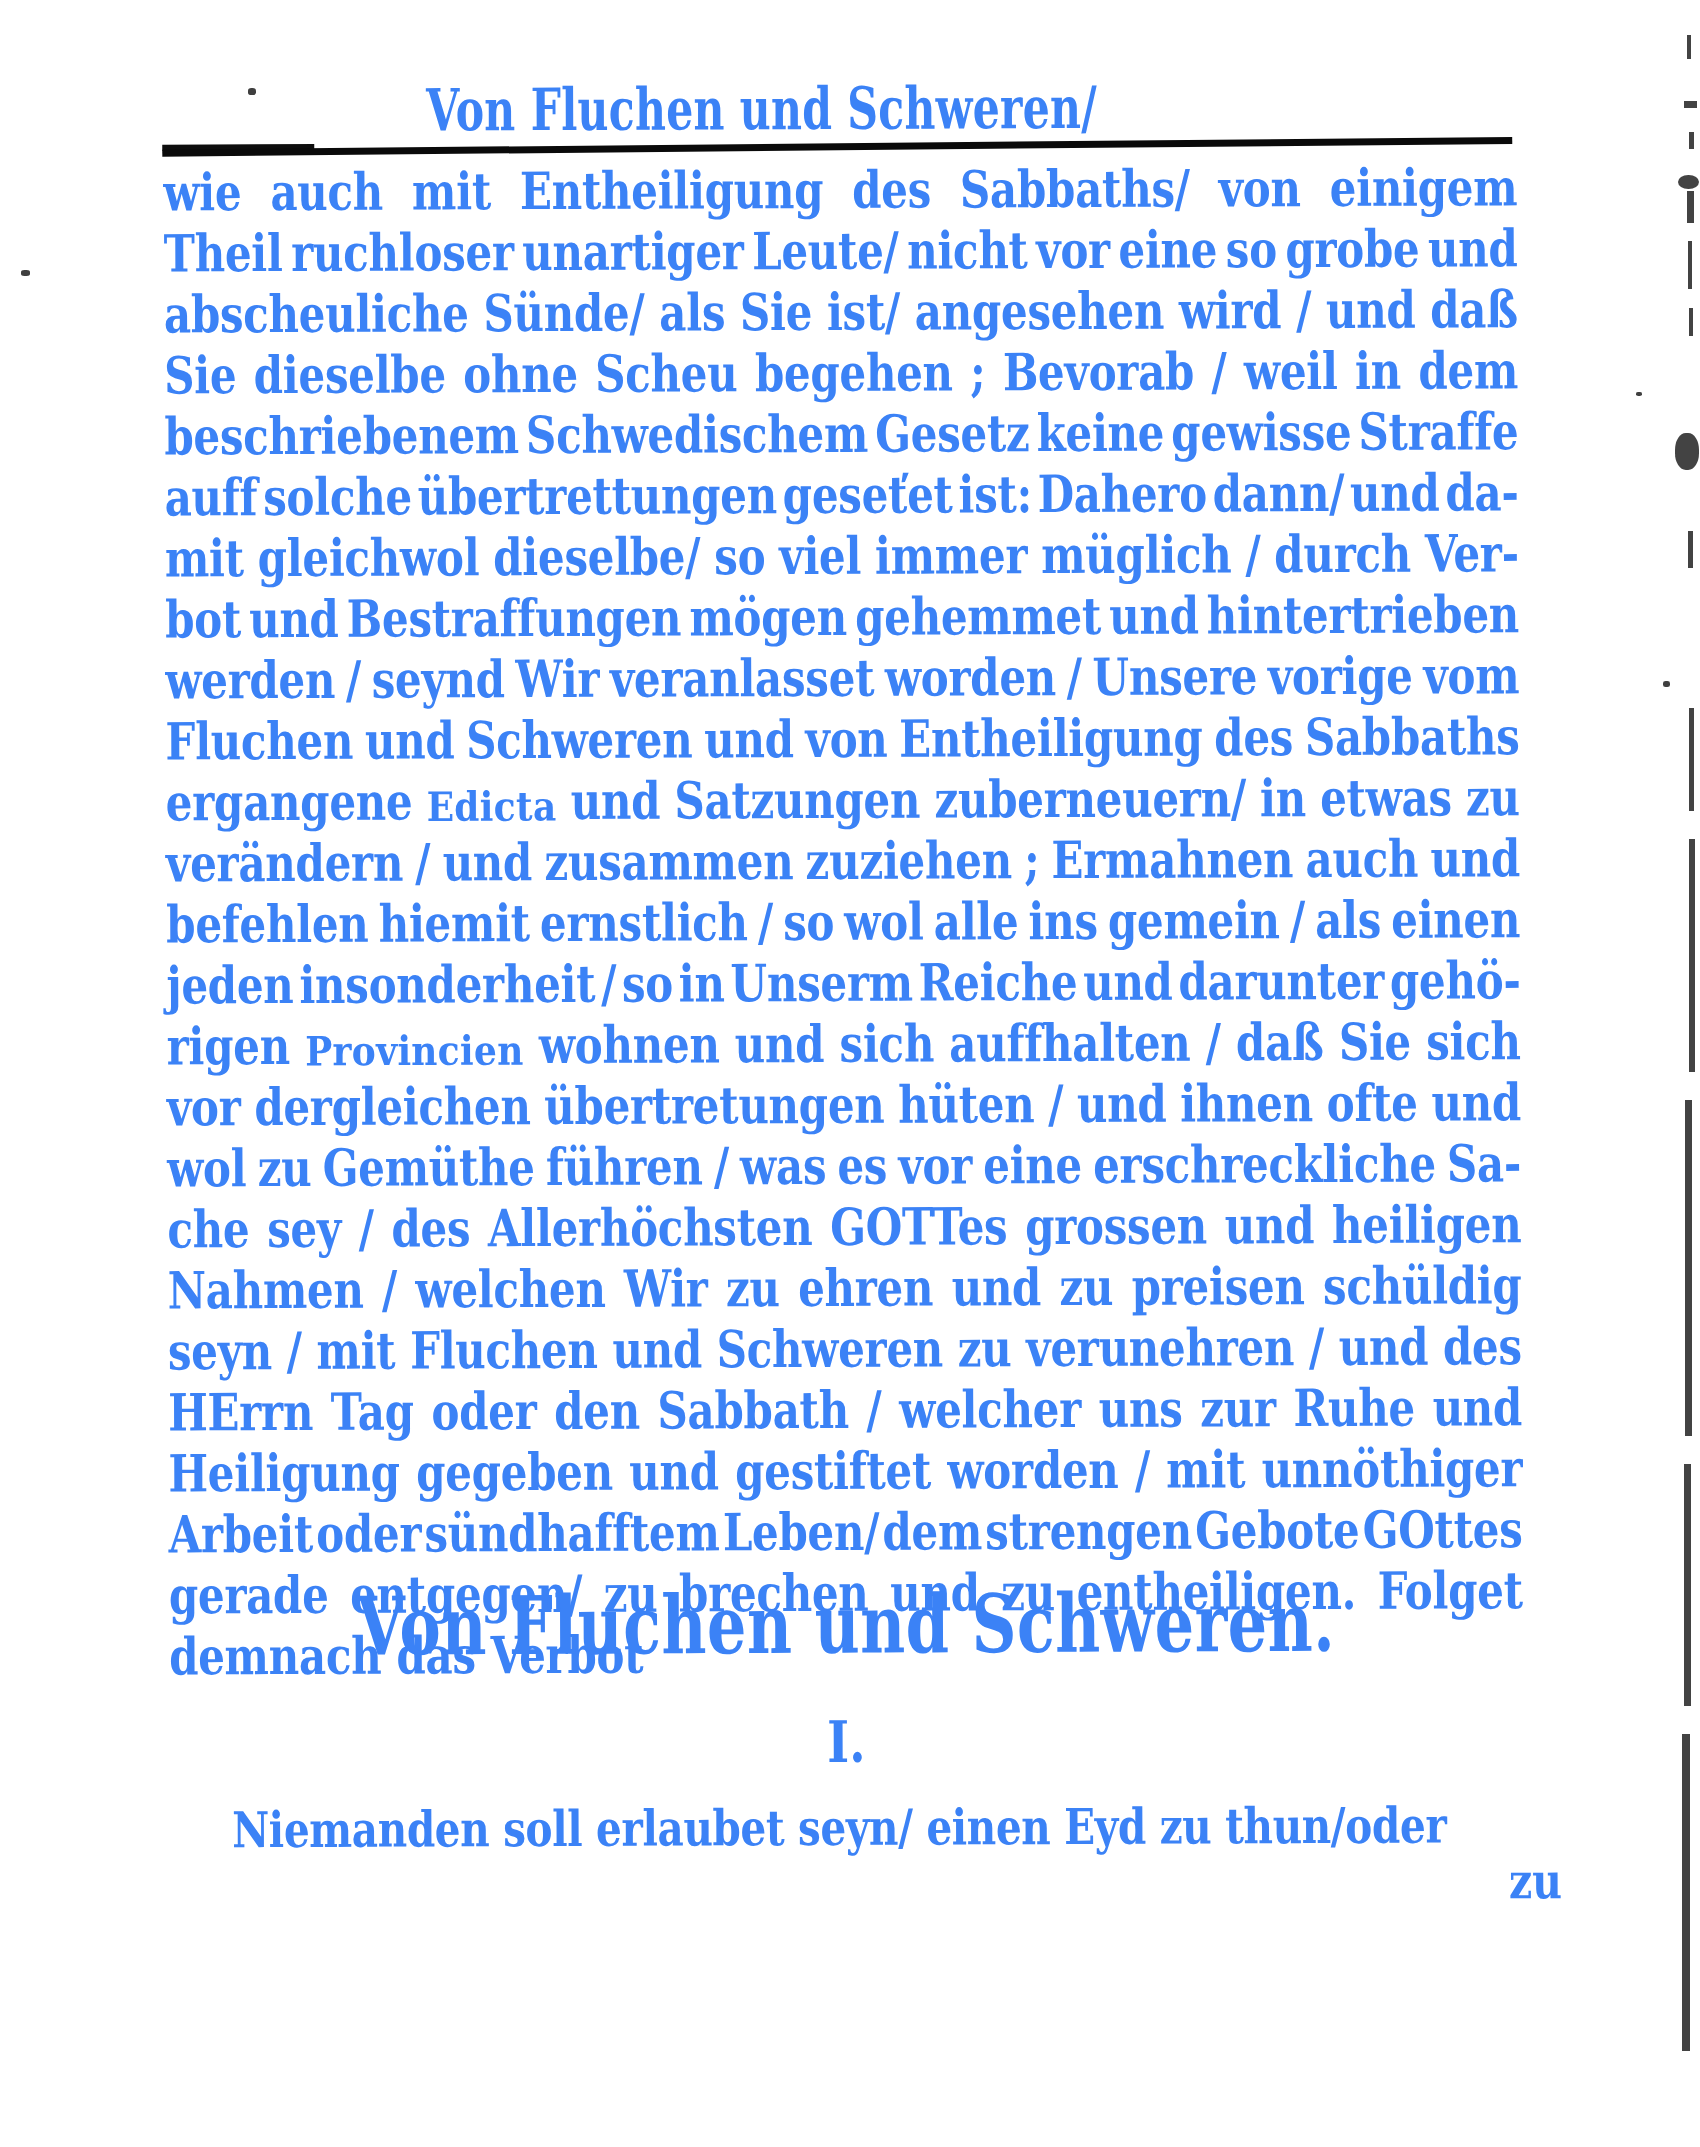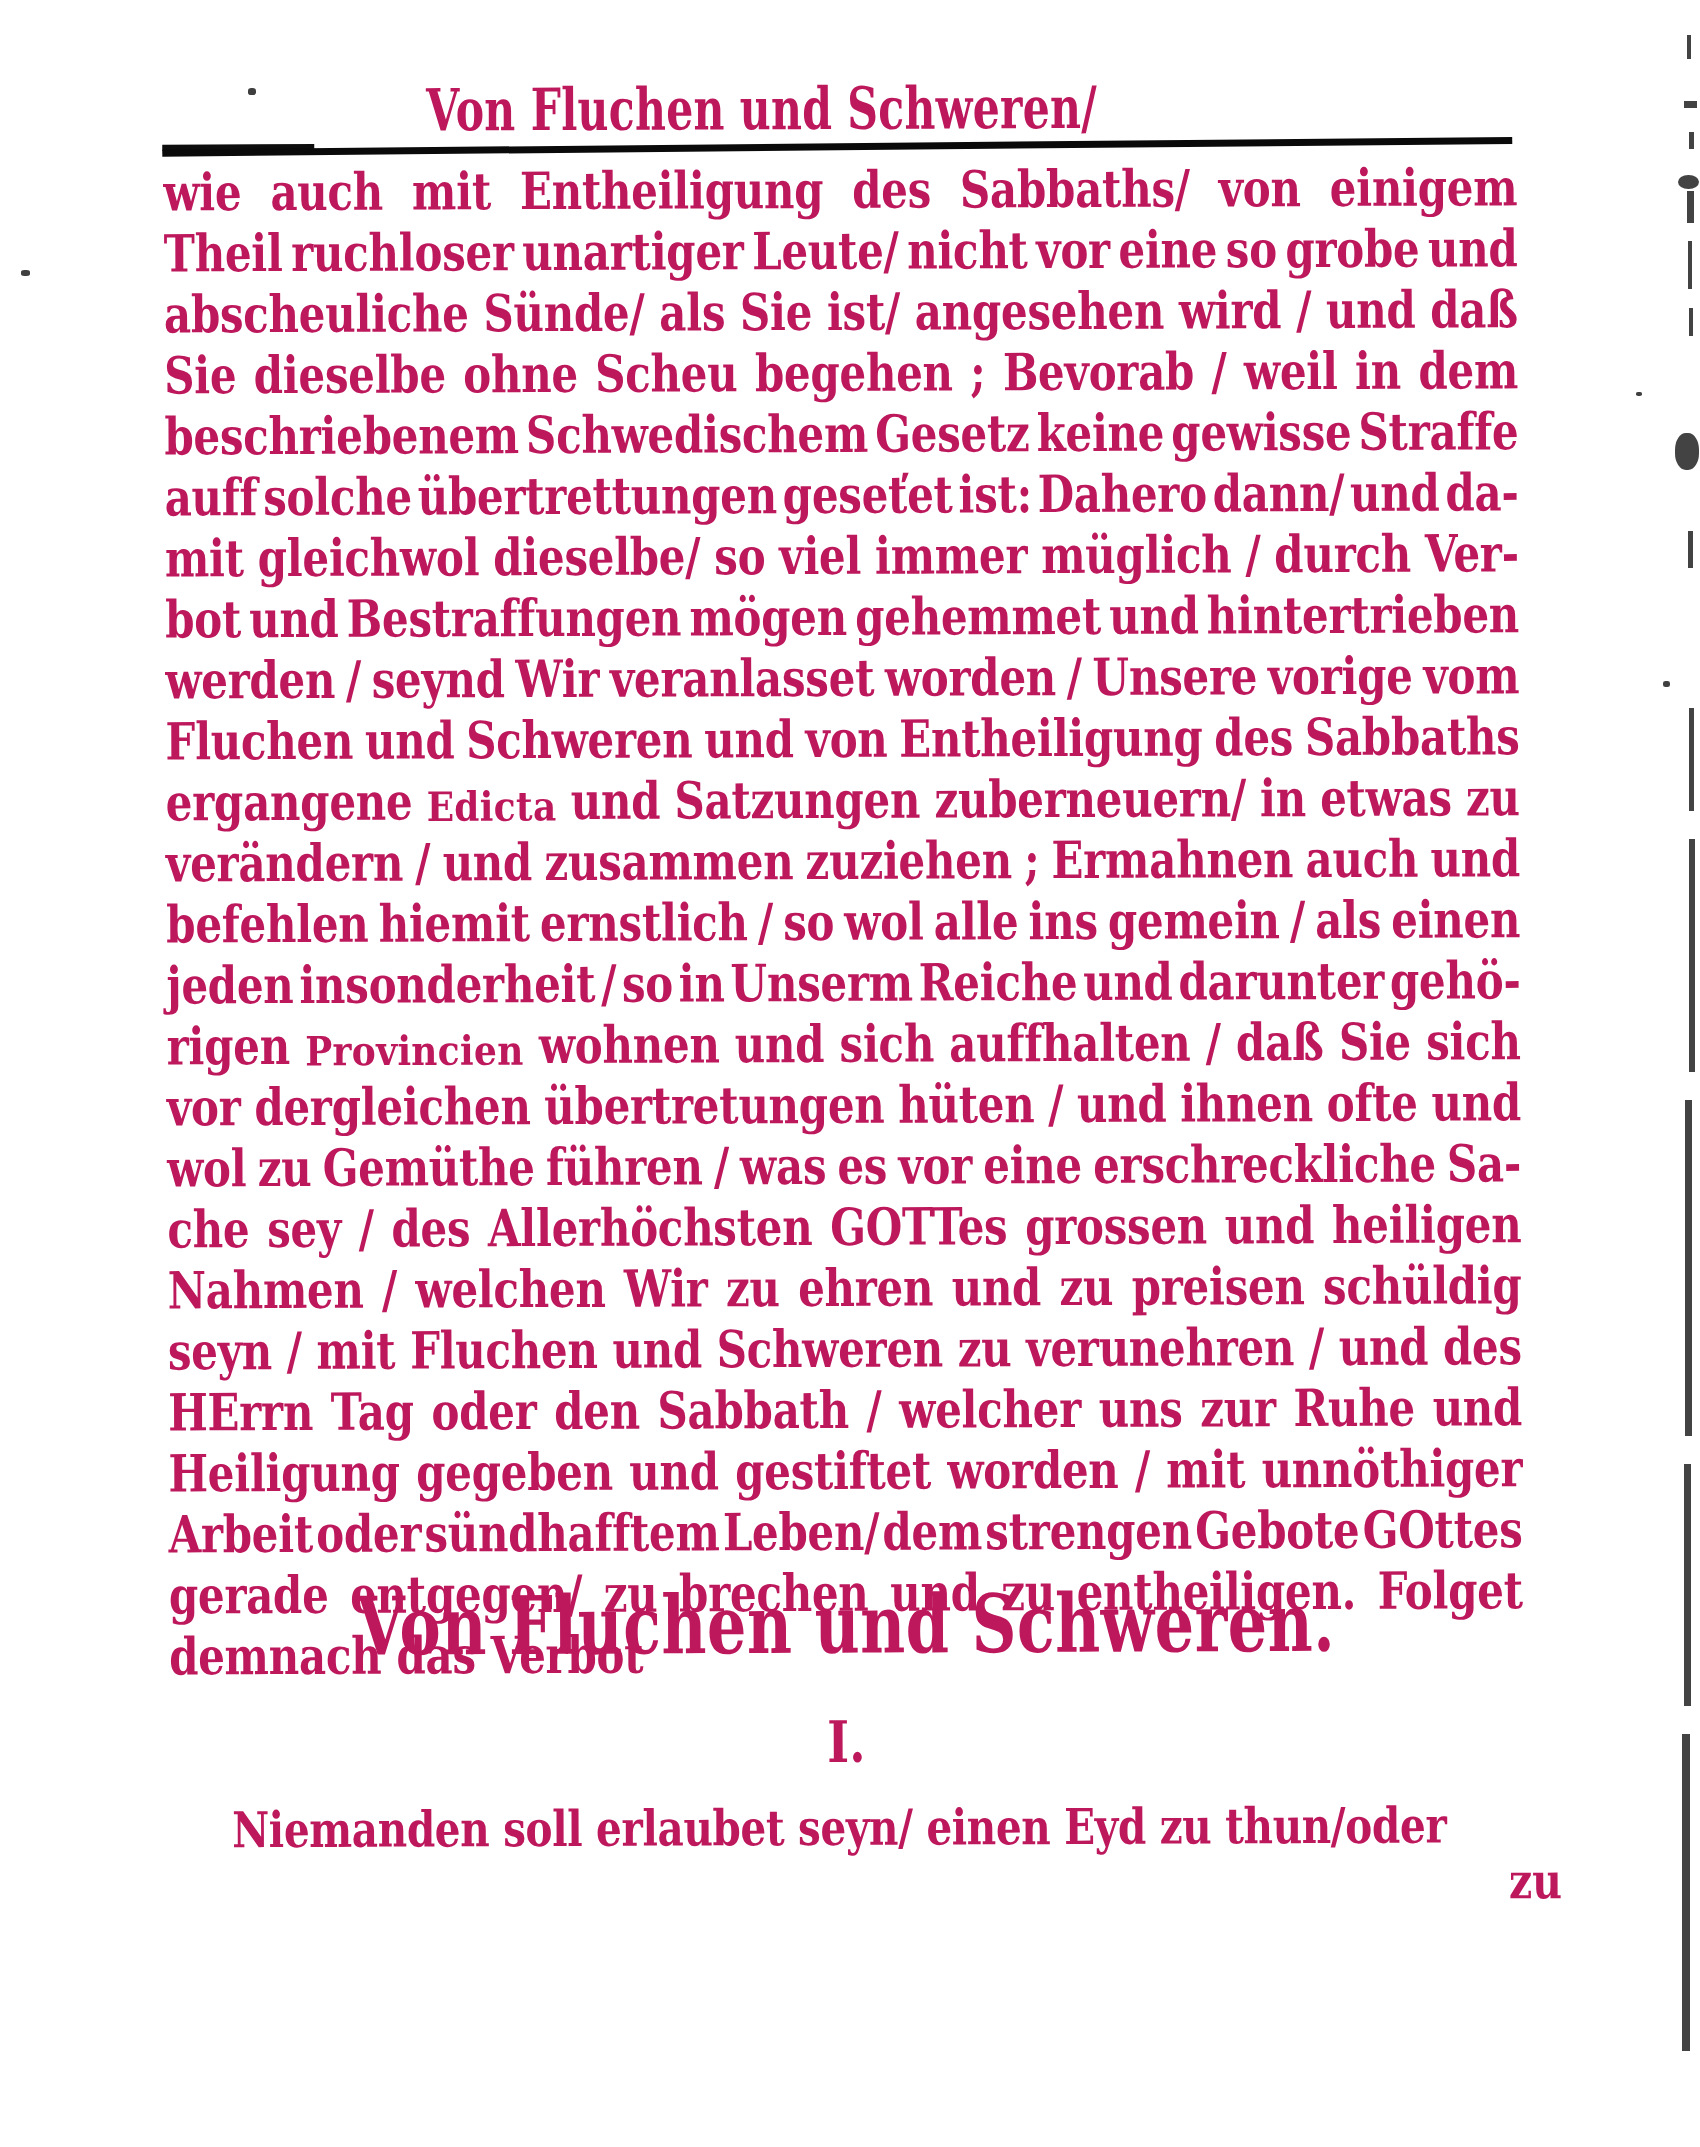--- a/index.html
+++ b/index.html
@@ -8,21 +8,21 @@
     background: #ffffff;
   }
 
   #page {
     position: relative;
     width: 1700px;
     height: 2148px;
     background: #ffffff;
     overflow: hidden;
     font-family: "DejaVu Serif", "Liberation Serif", serif;
-    color: #be185d;
+    color: #3b82f6;
   }
 
   
   .scan-edge {
     position: absolute;
     background: #1a1a1a;
     opacity: 0.82;
   }
   .speck {
     position: absolute;

